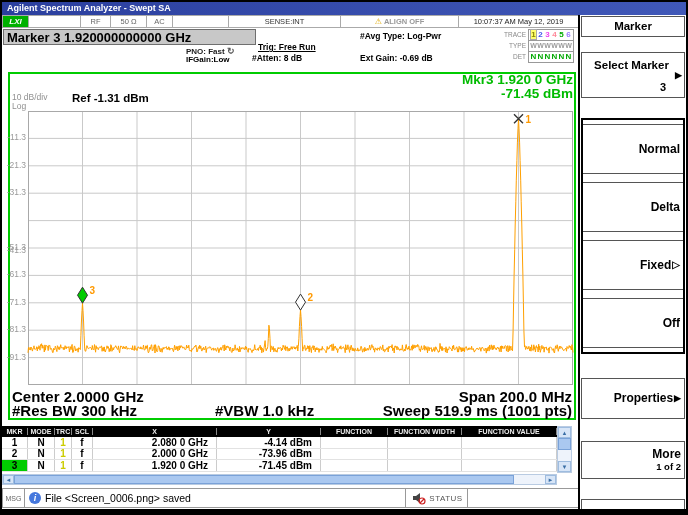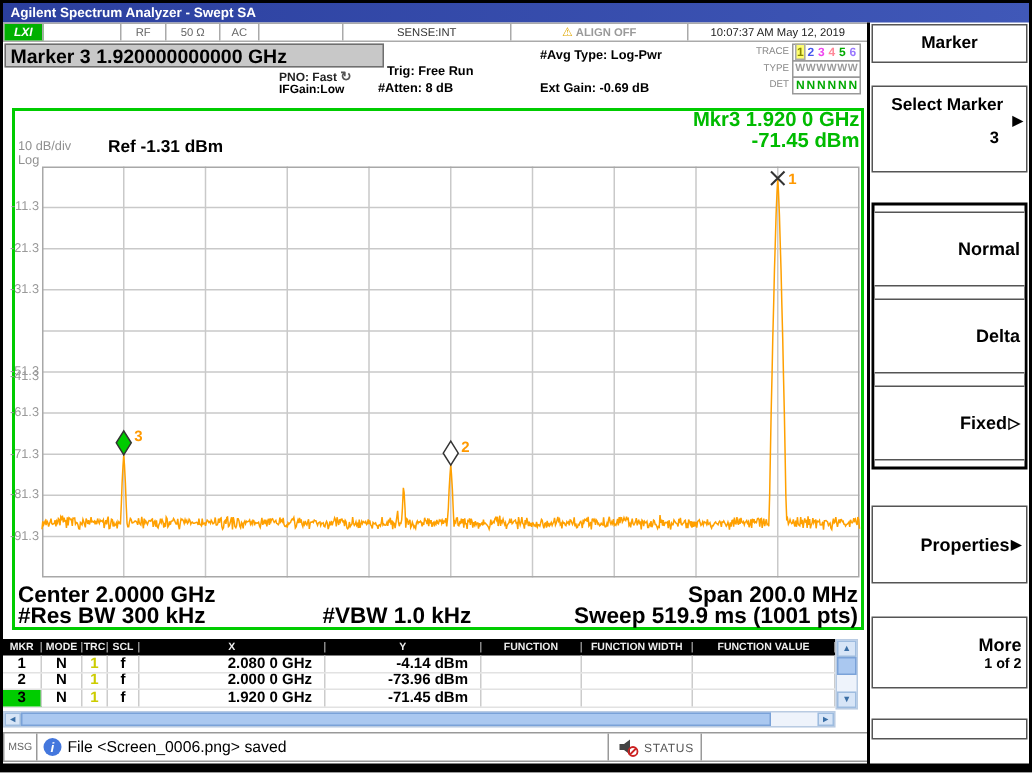--- a/index.html
+++ b/index.html
@@ -18,21 +18,21 @@
   #lxi{width:26px;background:#00b000;color:#fff;font-weight:bold;font-style:italic;font-size:8px;}
   .warn{color:#e0a800;font-size:8px;margin-right:2px;}
   
   #bigreadout{left:3px;top:29px;width:253px;height:16px;background:#c8c8c8;
     border:1px solid #6f6f6f;font-size:13px;font-weight:bold;line-height:15px;padding-left:3px;box-sizing:border-box;white-space:nowrap;}
   .small8{font-size:8px;font-weight:bold;white-space:nowrap;}
   .small85{font-size:8.5px;font-weight:bold;white-space:nowrap;}
   #pno{left:186px;top:46px;color:#222;}
   #pnoarrow{color:#555;font-size:9px;}
   #ifgain{left:186px;top:55px;}
-  #trig{left:258px;top:42px;}
+  #trig{left:258px;top:42px;text-decoration:underline;}
   #atten{left:252px;top:53px;}
   #avg{left:360px;top:31px;}
   #extgain{left:360px;top:53px;}
   #traceblock{left:494px;top:29px;width:84px;}
   .trow{display:flex;align-items:center;height:11px;}
   .trlabel{width:34px;text-align:right;font-size:6.5px;color:#888;padding-right:2px;box-sizing:border-box;}
   .trbox{border:1px solid #999;display:flex;padding:0 1px;height:10px;align-items:center;}
   .trbox span{font-size:8px;font-weight:bold;width:7px;text-align:center;line-height:9px;}
   #trace-digits span.sel{background:#ffff70;border:1px solid #aaa;box-sizing:border-box;color:#777;}
   #type-digits span{color:#9a9a9a;font-size:7px;}
@@ -317,20 +317,21 @@
       <span class="skarrow">▶</span>
       <span class="skval">3</span>
     </div>
     <div id="modegroup">
       <div class="skbtn">Normal</div>
       <div class="skbtn">Delta</div>
       <div class="skbtn" id="sk-fixed">
         <span>Fixed</span>
         <span class="hollow">▷</span>
       </div>
+      <div class="skbtn">Off</div>
     </div>
     <div class="skbtn" id="sk-props">
       <span>Properties</span>
       <span class="skarrow">▶</span>
     </div>
     <div class="skbtn" id="sk-more">
       <span>More</span>
       <span class="page">1 of 2</span>
     </div>
     <div class="skspacer"></div>

